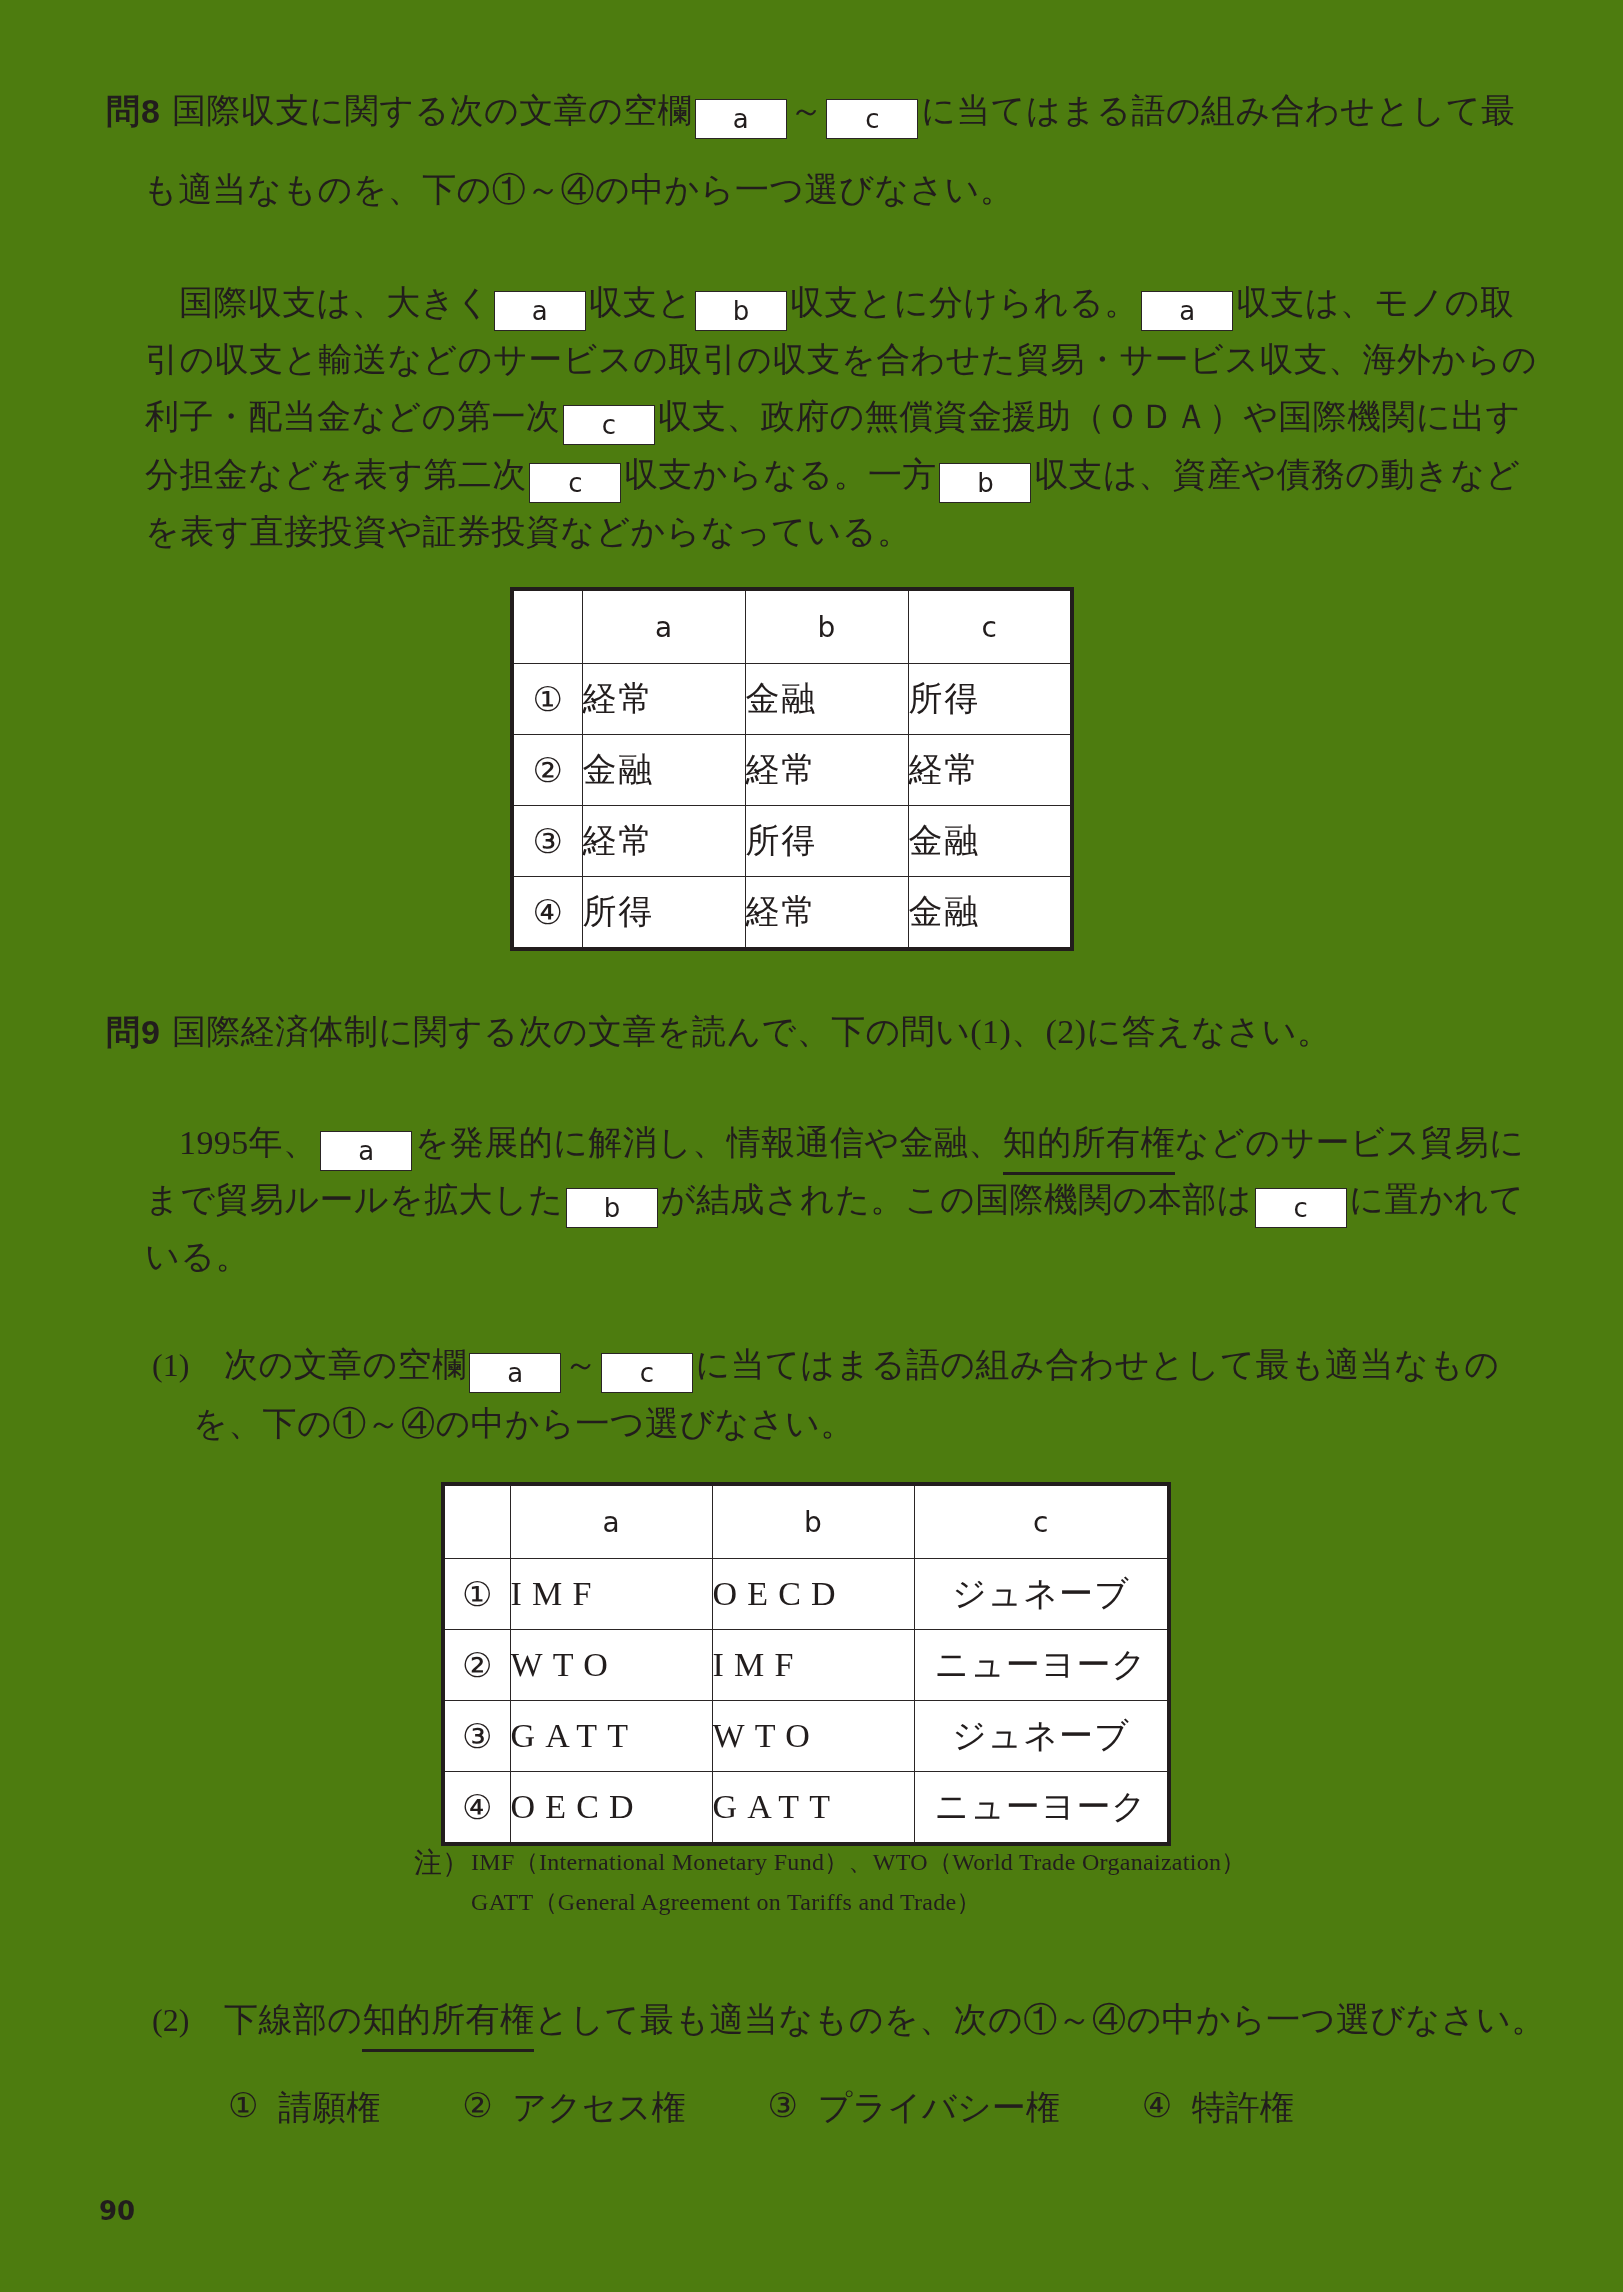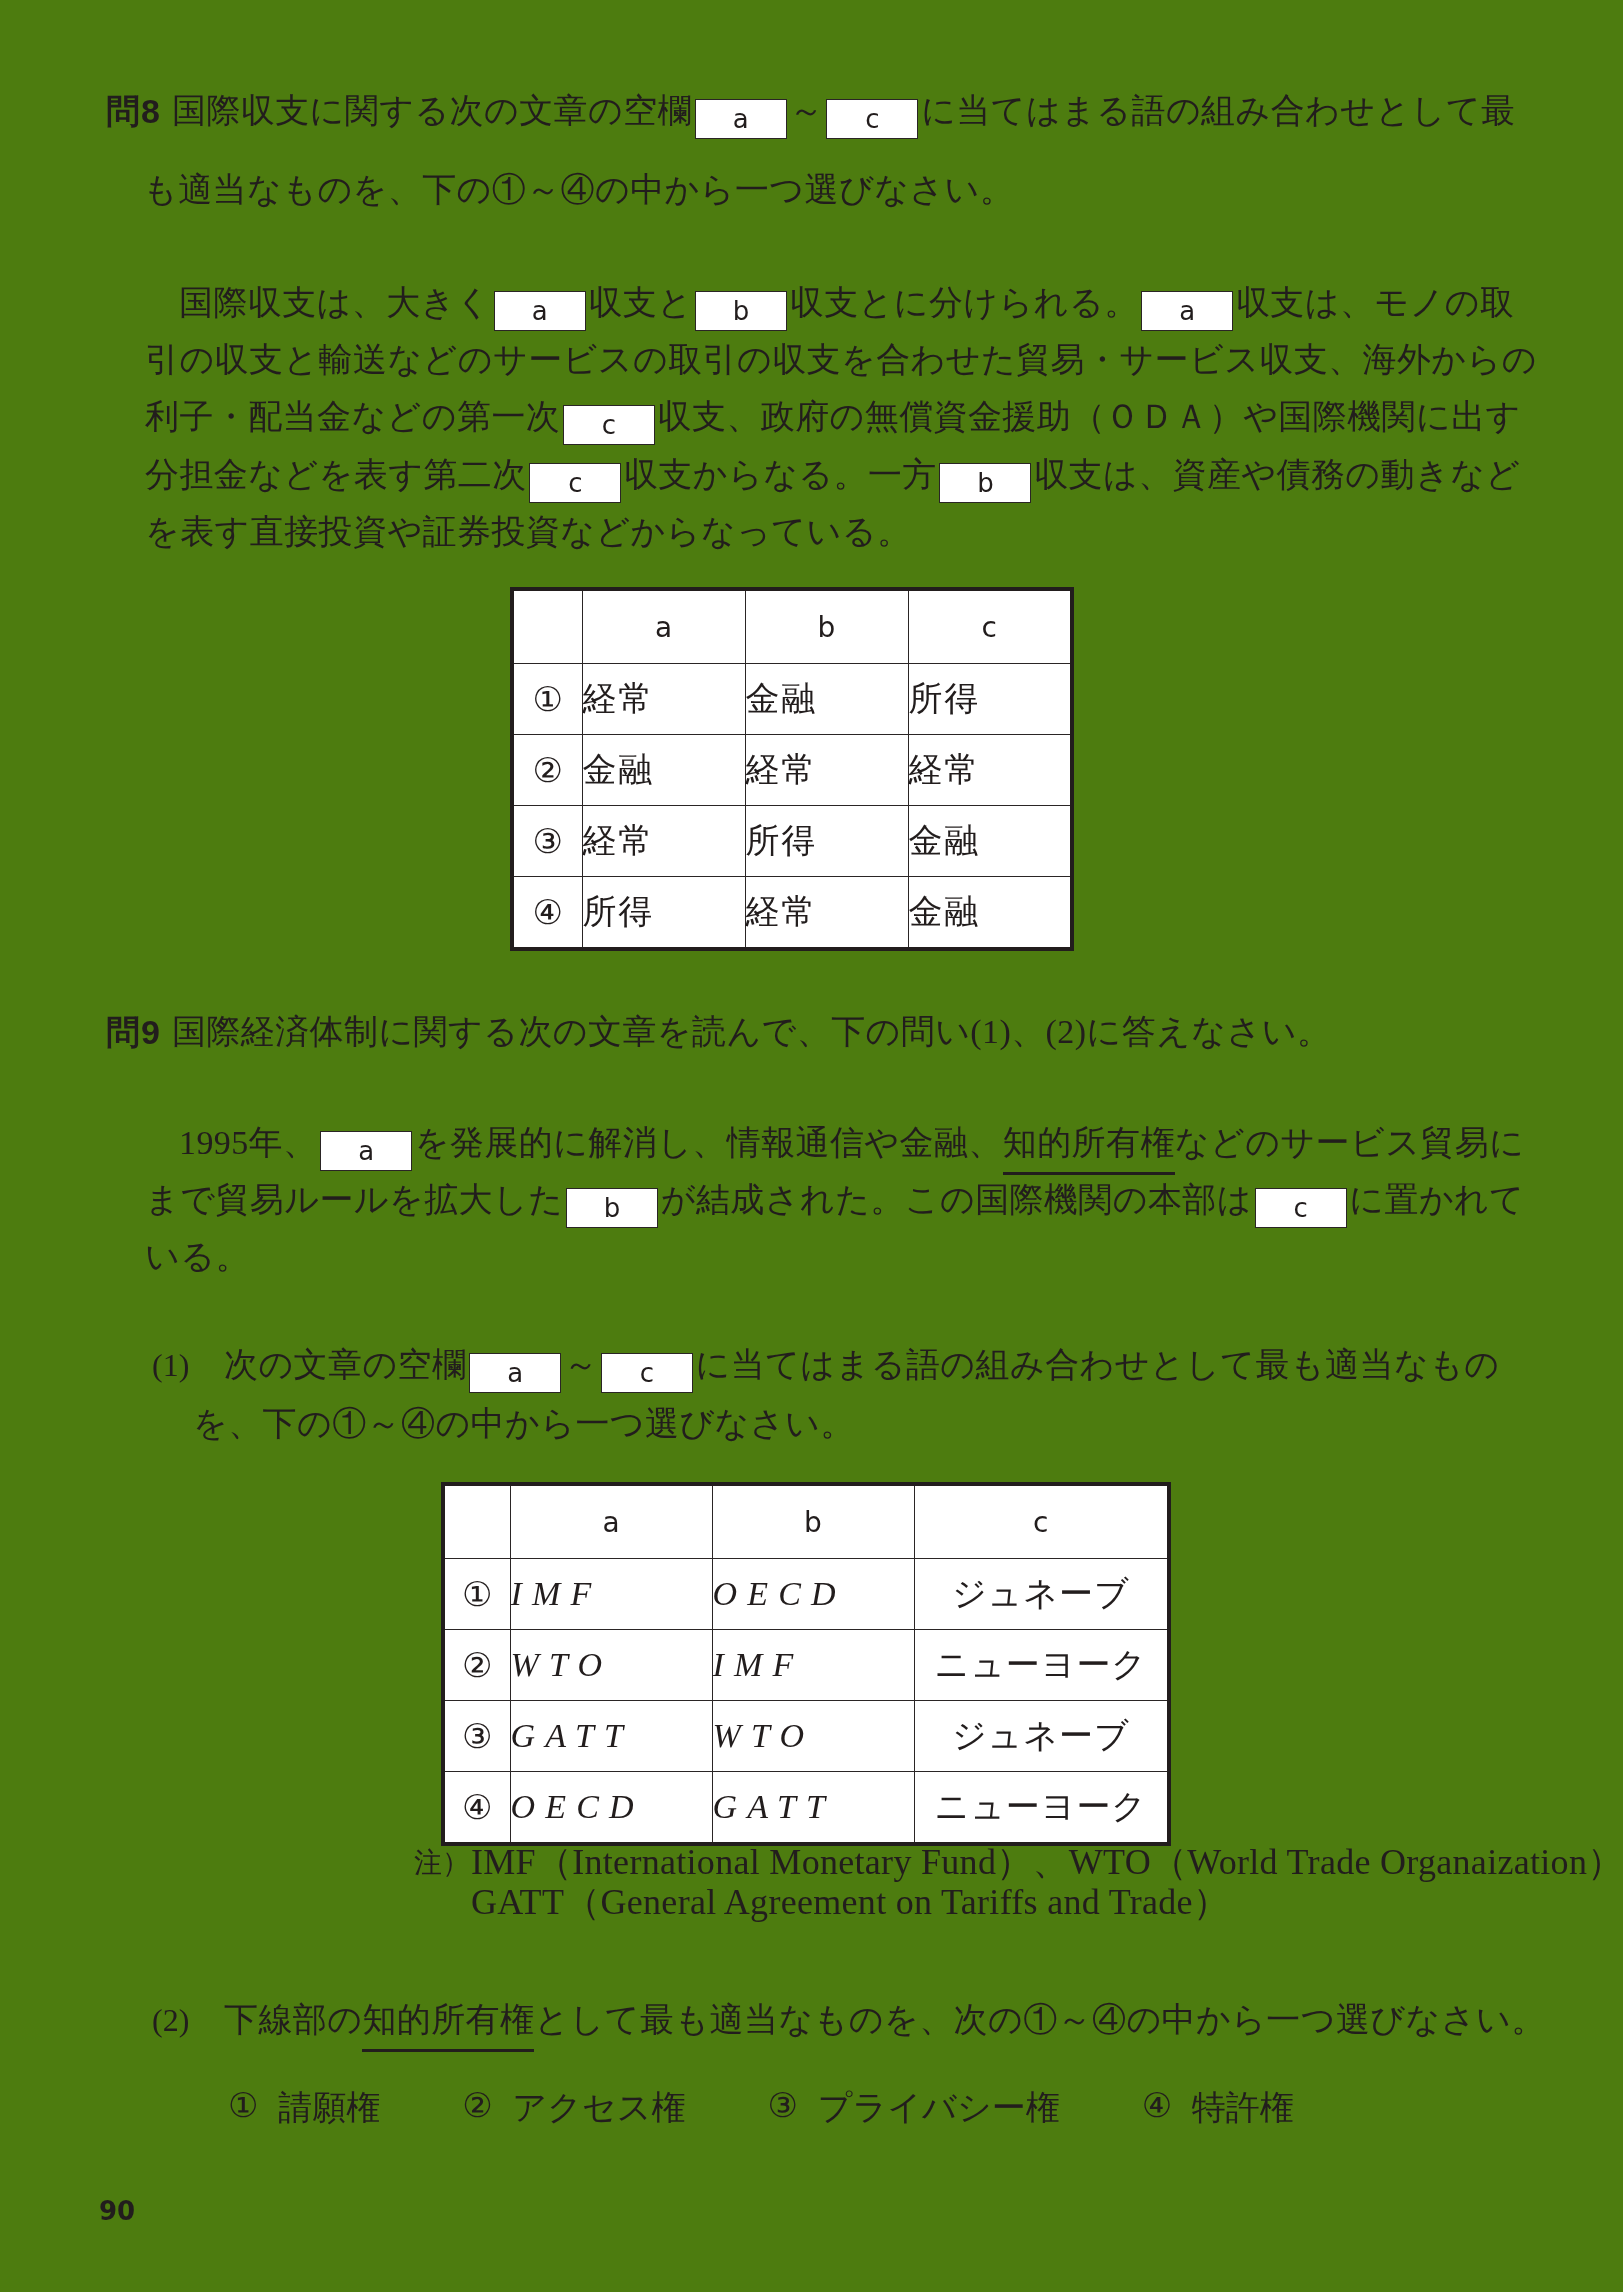--- a/index.html
+++ b/index.html
@@ -64,24 +64,24 @@
   table.opt th {
     height:72px;
     font-family:"DejaVu Sans","Liberation Sans",sans-serif;
     font-weight:normal;
     font-size:28px;
     text-align:center;
   }
   table.opt td { height:70px; font-size:34px; }
   td.num { text-align:center; font-size:36px; }
   td.val { text-align:left; padding-left:32px; letter-spacing:1.8px; }
-  td.lat { letter-spacing:0.3em; font-size:33px;font-style:italic; }
+  td.lat { letter-spacing:0.3em; font-size:33px; }
   td.kat { padding-left:21.5px; letter-spacing:0.9px;text-align:center; }
   .note-label { position:absolute; font-size:28px; line-height:39px; }
-  .note-line { position:absolute; font-size:36px; line-height:39px; white-space:nowrap; letter-spacing:0.3px; }
+  .note-line { position:absolute; font-size:24px; line-height:39px; white-space:nowrap; letter-spacing:0.3px; }
   .options-row {
     position:absolute;
     display:flex;
     gap:82px;
     font-size:34px;
     white-space:nowrap;
   }
   .option-item { display:flex; gap:19.7px; }
   .page-num {
     position:absolute;

